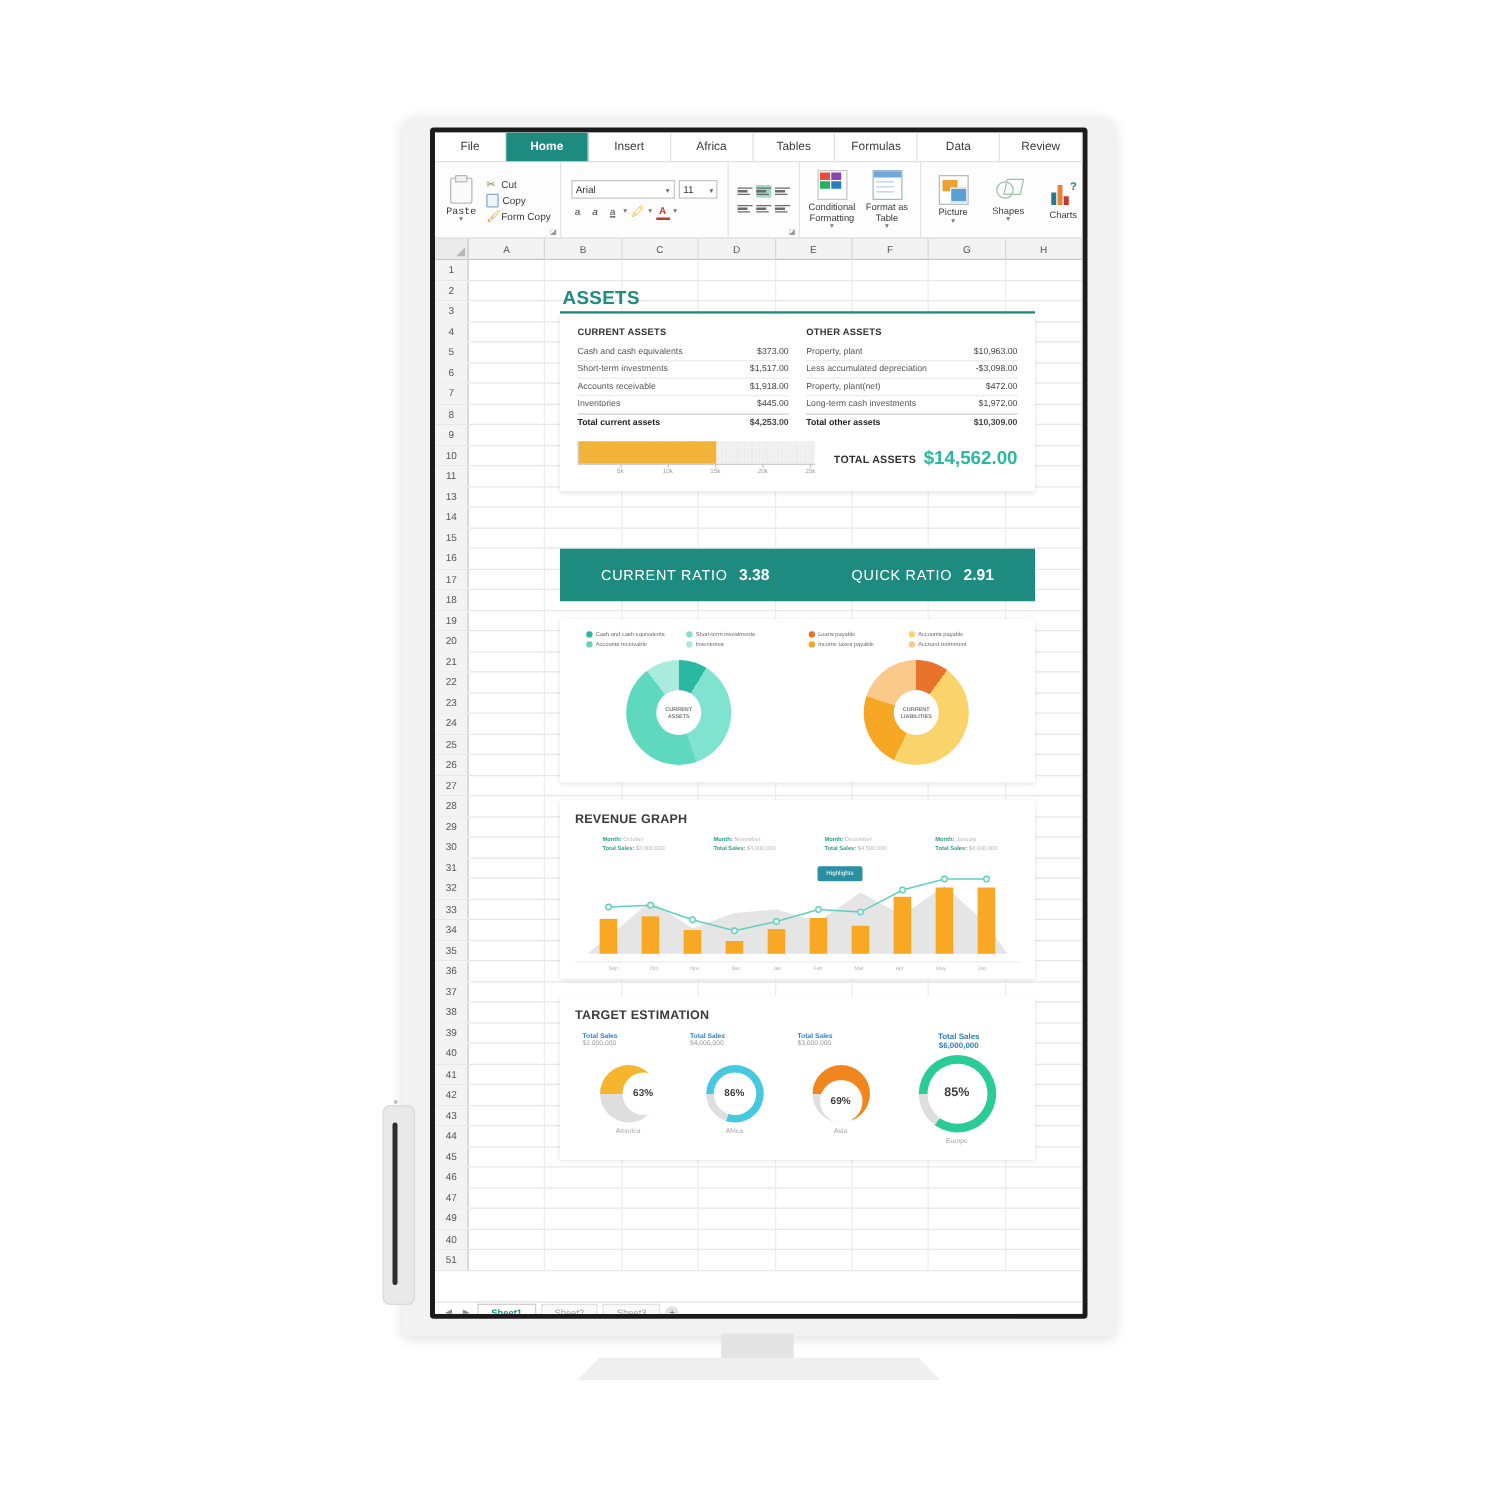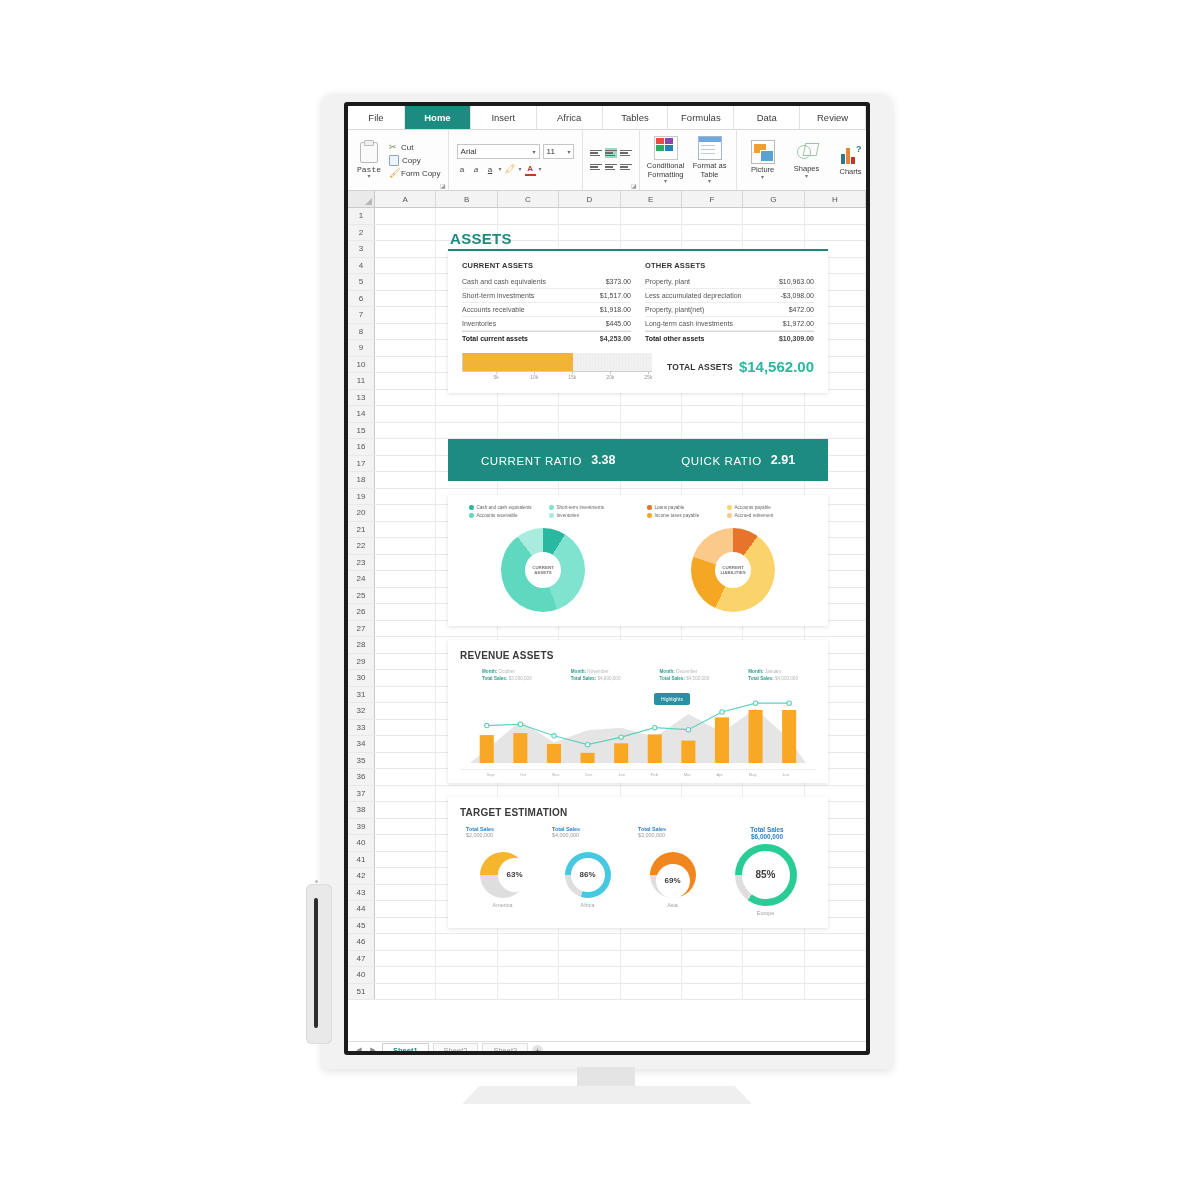--- a/index.html
+++ b/index.html
@@ -978,20 +978,33 @@
               <div class="gcell"></div>
               <div class="gcell"></div>
               <div class="gcell"></div>
               <div class="gcell"></div>
               <div class="gcell"></div>
               <div class="gcell"></div>
               <div class="gcell"></div>
             </div>
           </div>
           <div class="row">
+            <div class="rowhdr">49</div>
+            <div class="rowbody">
+              <div class="gcell"></div>
+              <div class="gcell"></div>
+              <div class="gcell"></div>
+              <div class="gcell"></div>
+              <div class="gcell"></div>
+              <div class="gcell"></div>
+              <div class="gcell"></div>
+              <div class="gcell"></div>
+            </div>
+          </div>
+          <div class="row">
             <div class="rowhdr">40</div>
             <div class="rowbody">
               <div class="gcell"></div>
               <div class="gcell"></div>
               <div class="gcell"></div>
               <div class="gcell"></div>
               <div class="gcell"></div>
               <div class="gcell"></div>
               <div class="gcell"></div>
               <div class="gcell"></div>
@@ -1147,21 +1160,21 @@
             </div>
             <div class="donut" id="donut-liab" style="background: conic-gradient(rgb(232, 115, 42) 0deg, rgb(232, 115, 42) 36deg, rgb(251, 211, 107) 36deg, rgb(251, 211, 107) 205.2deg, rgb(245, 166, 35) 205.2deg, rgb(245, 166, 35) 288deg, rgb(251, 201, 138) 288deg, rgb(251, 201, 138) 360deg);">
               <div class="hole">
                   <span id="dl-c1">CURRENT LIABILITIES</span>
                 </div>
             </div>
           </div>
         </div>
 
         <div class="card revenue">
-          <div class="sec-title">REVENUE ASSETS</div>
+          <div class="sec-title">REVENUE GRAPH</div>
           <div class="month-row" id="monthRow">
               <div class="mitem">
                 <div><span class="k">Month:</span> <span class="g">October</span></div>
                 <div><span class="k">Total Sales:</span> <span class="g">$3,000,000</span></div>
               </div>
               <div class="mitem">
                 <div><span class="k">Month:</span> <span class="g">November</span></div>
                 <div><span class="k">Total Sales:</span> <span class="g">$4,000,000</span></div>
               </div>
               <div class="mitem">

